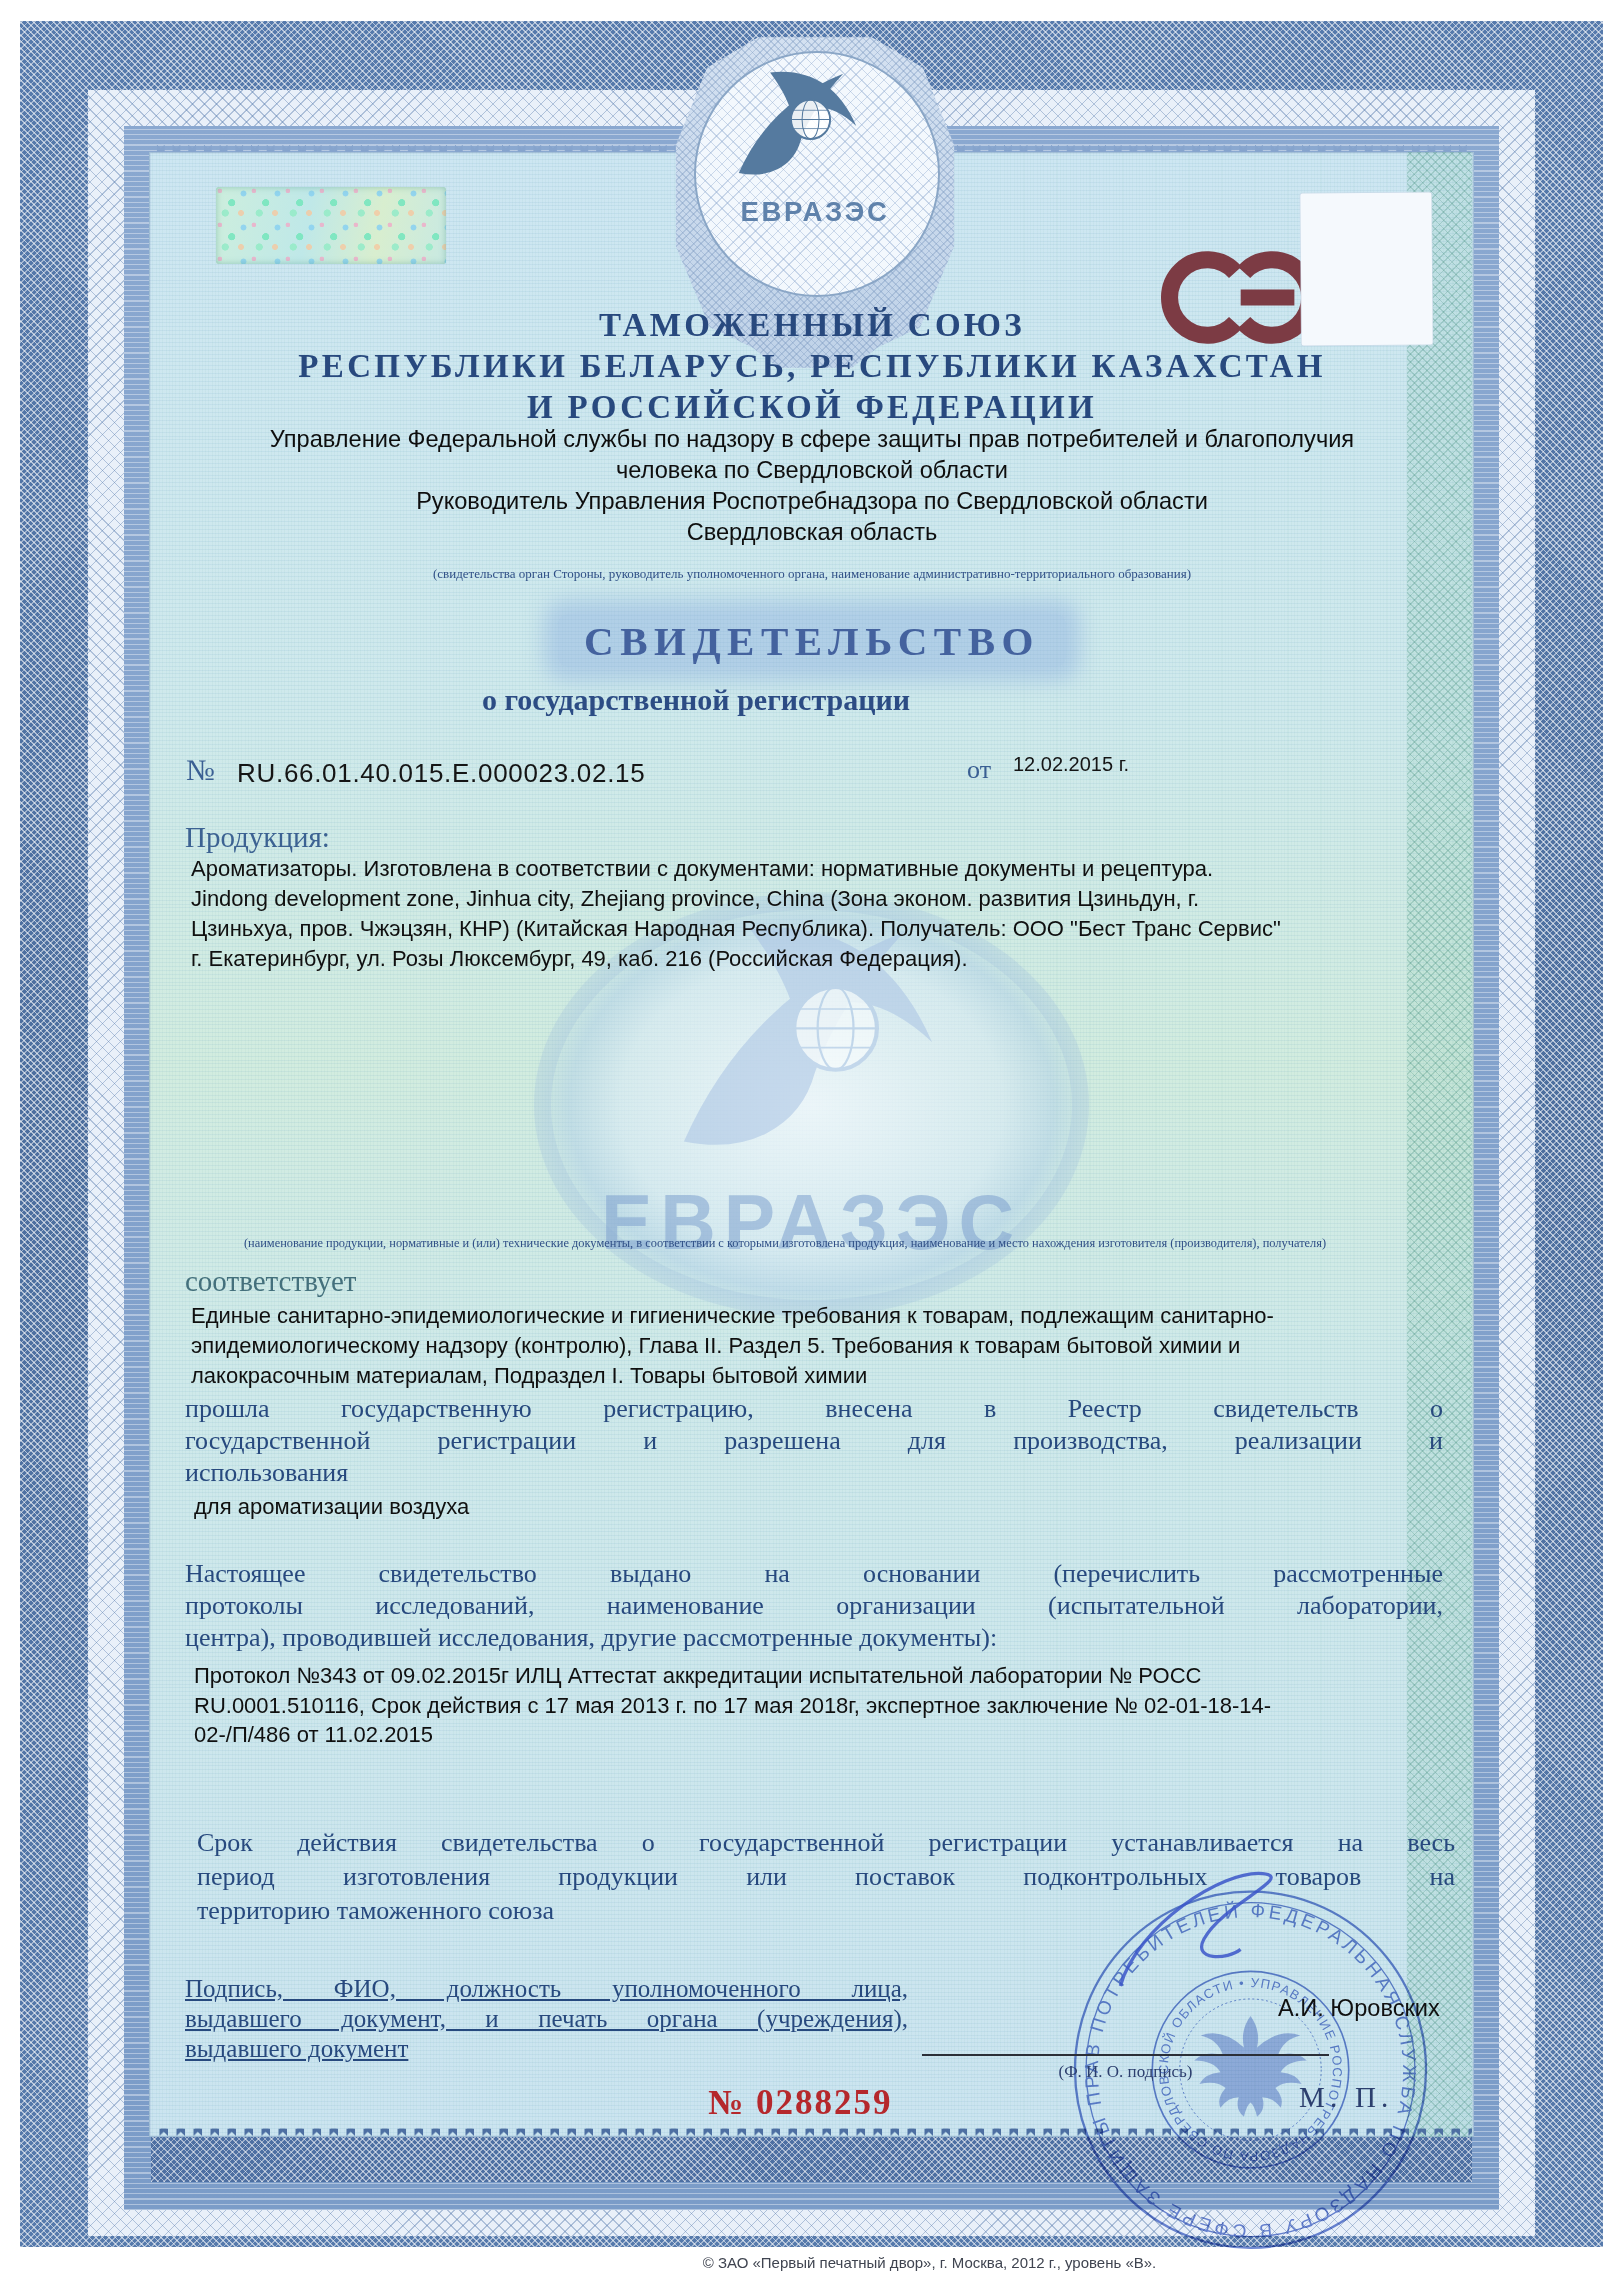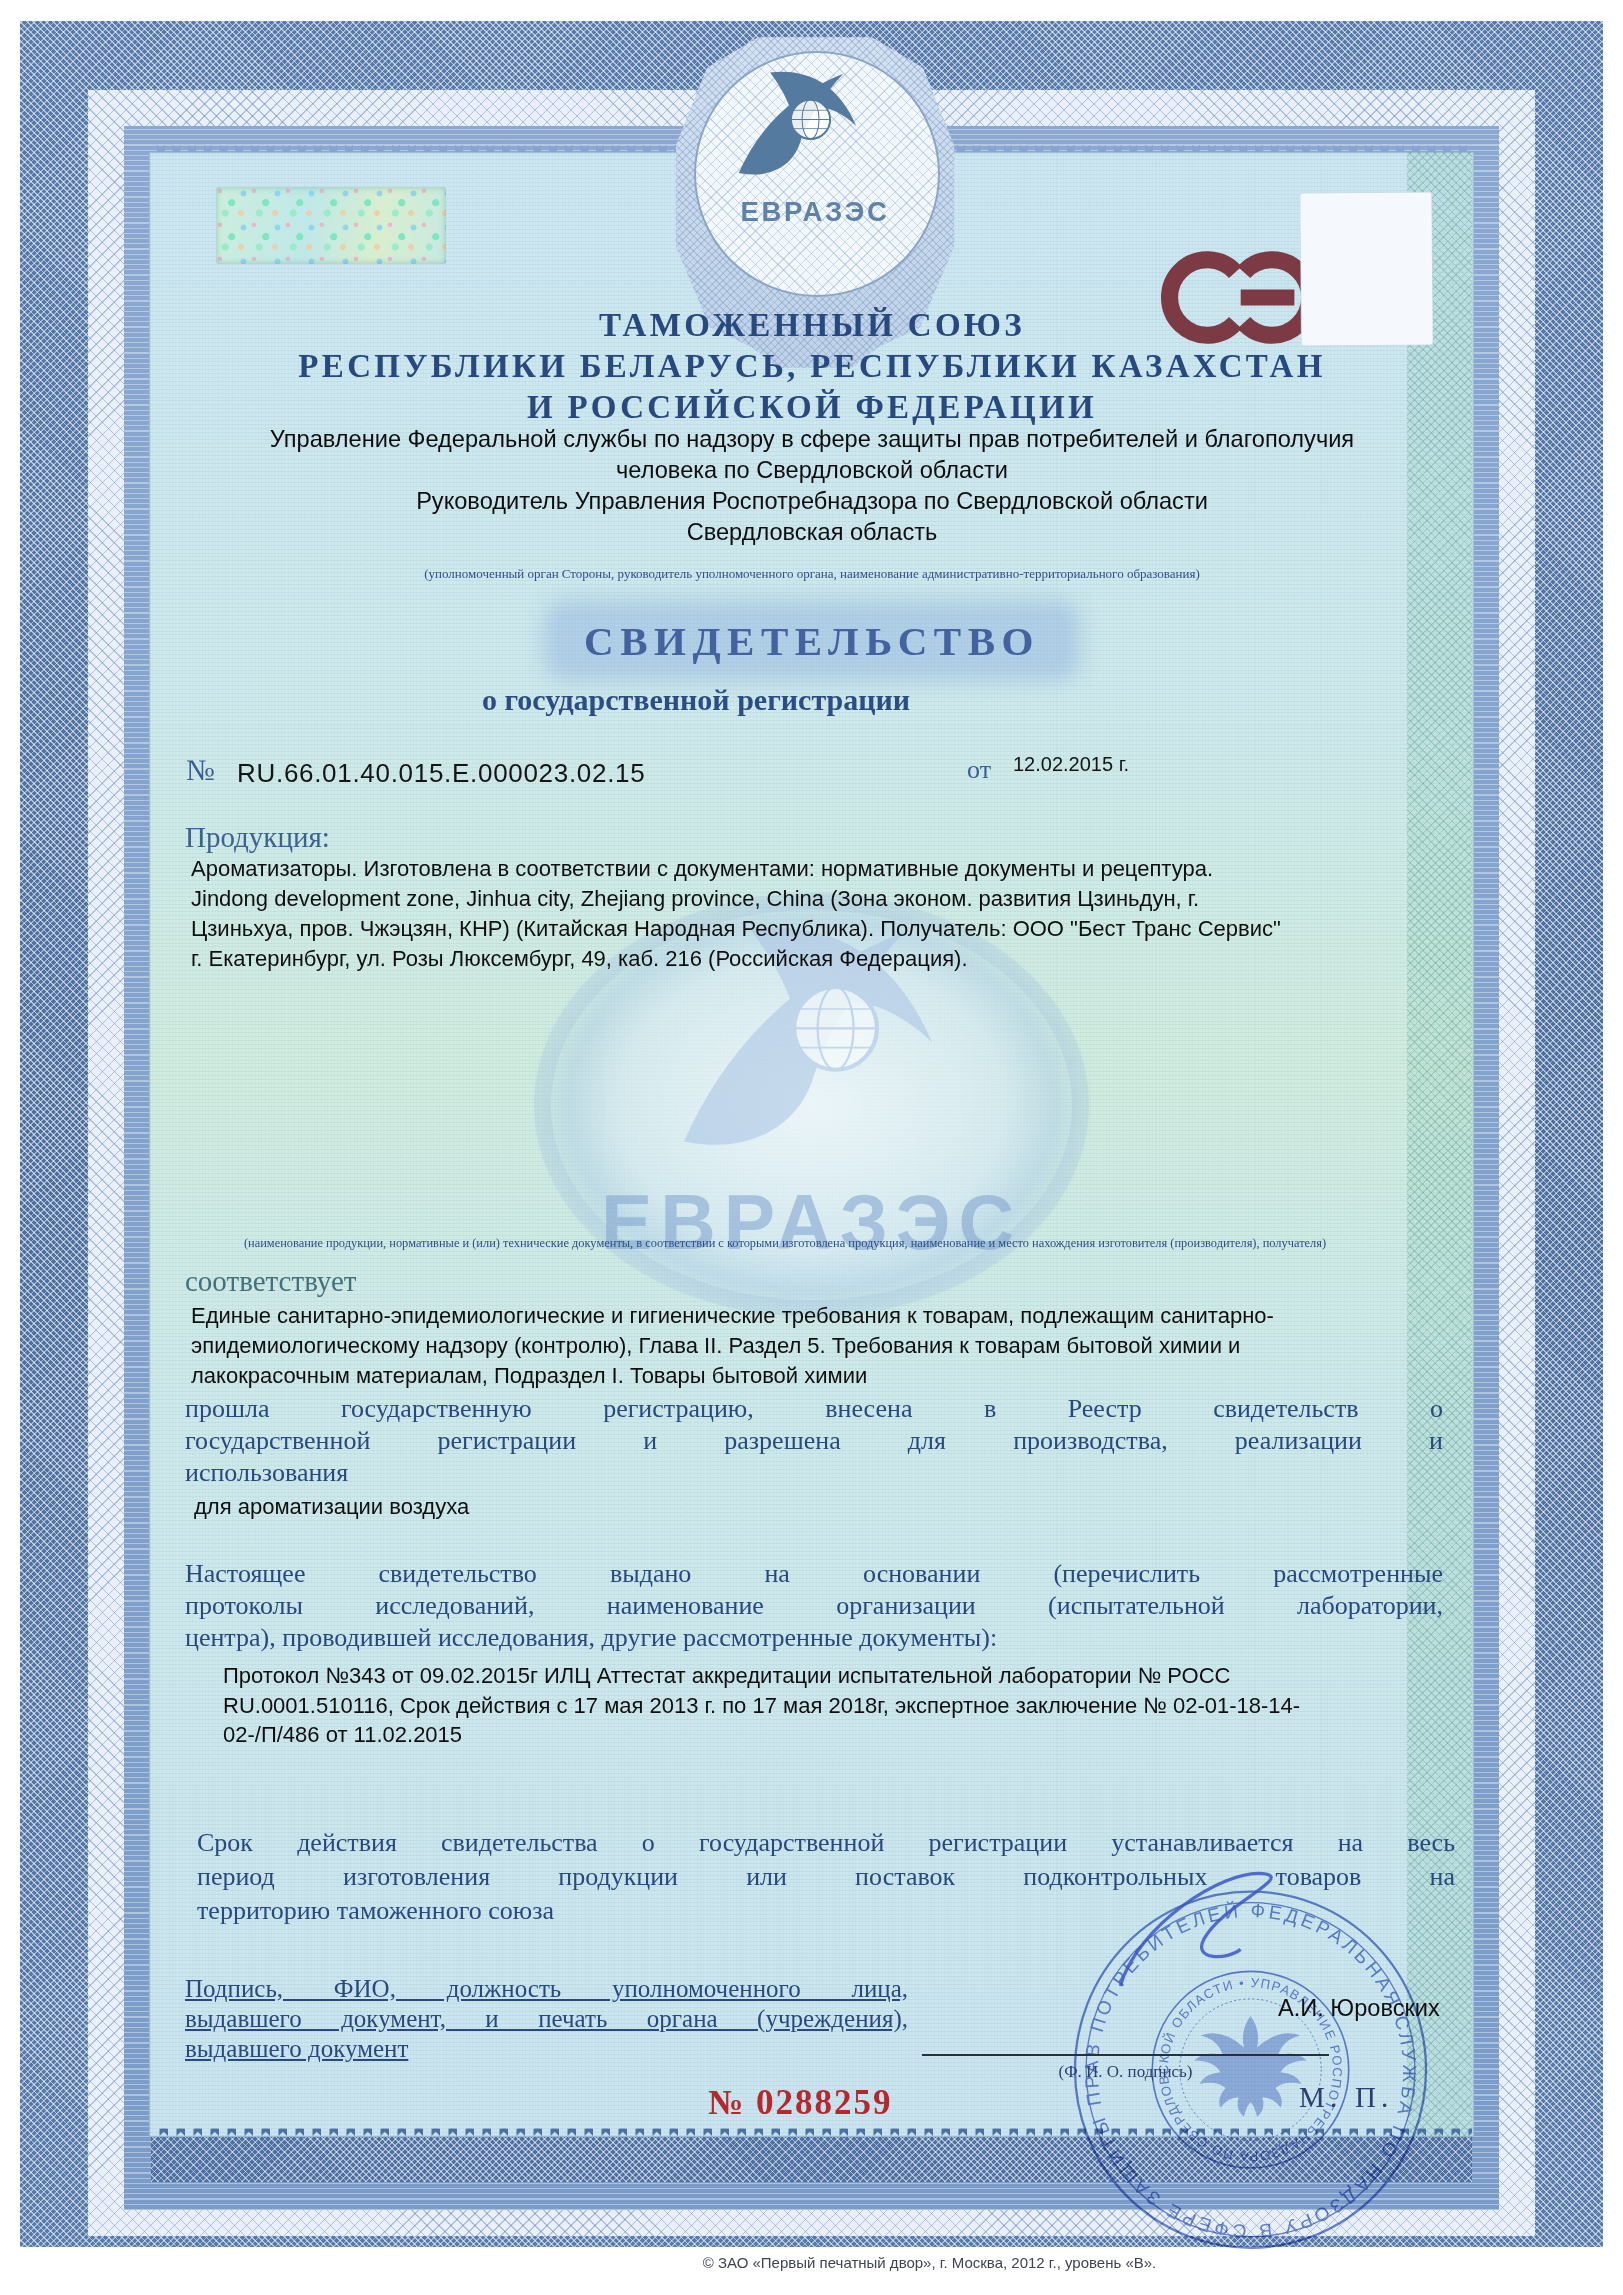--- a/index.html
+++ b/index.html
@@ -92,21 +92,21 @@
     letter-spacing:7.9px;color:rgba(125,160,205,.55);}
 
   
   #compliance-label{left:185px;top:1265px;font-size:29px;color:#44707c;z-index:6;}
   #compliance-body{left:191px;top:1301px;width:1257px;font-size:22px;line-height:30px;color:#0f0f0f;z-index:6;}
   #registration{left:185px;top:1393px;width:1258px;font-size:26px;line-height:32px;color:#27497e;z-index:6;}
   #reg-usage{left:194px;top:1494px;font-size:22px;color:#101010;z-index:6;}
 
   
   #basis{left:185px;top:1558px;width:1258px;font-size:26px;line-height:32px;color:#27497e;z-index:6;}
-  #basis-details{left:194px;top:1661px;width:1257px;font-size:22px;line-height:29.5px;color:#101010;z-index:6;margin-left:29px;}
+  #basis-details{left:194px;top:1661px;width:1257px;font-size:22px;line-height:29.5px;color:#101010;z-index:6;}
 
   
   #validity{left:185px;top:1826px;width:1258px;font-size:26px;line-height:34px;color:#27497e;z-index:6;margin-left:12px;}
 
   
   #sig-label{left:185px;top:1974px;width:723px;font-size:25px;line-height:30px;color:#27497e;z-index:6;text-decoration:underline;}
   #sig-name{left:1278px;top:1995px;font-size:23.6px;color:#101010;z-index:8;}
   #sig-line{left:922px;top:2054px;width:407px;border-top:2px solid #2b2f38;z-index:8;}
   #sig-caption{left:962px;top:2062px;width:327px;text-align:center;font-size:17px;color:#2c3f6e;z-index:8;}
   #doc-number{left:708px;top:2083px;font-size:35px;font-weight:bold;letter-spacing:2px;color:#b5282c;z-index:6;}
@@ -201,21 +201,21 @@
       <div>ТАМОЖЕННЫЙ СОЮЗ</div>
       <div>РЕСПУБЛИКИ БЕЛАРУСЬ, РЕСПУБЛИКИ КАЗАХСТАН</div>
       <div>И РОССИЙСКОЙ ФЕДЕРАЦИИ</div>
     </div>
   <div id="authority" class="abs center lines">
       <div>Управление Федеральной службы по надзору в сфере защиты прав потребителей и благополучия</div>
       <div>человека по Свердловской области</div>
       <div>Руководитель Управления Роспотребнадзора по Свердловской области</div>
       <div>Свердловская область</div>
     </div>
-  <div id="authority-note" class="abs serif center">(уполномоченный орган Стороны, руководитель уполномоченного органа, наименование административно-территориального образования)</div>
+  <div id="authority-note" class="abs serif center">(свидетельства орган Стороны, руководитель уполномоченного органа, наименование административно-территориального образования)</div>
 
   <div id="title-main" class="abs serif center">
     <span>СВИДЕТЕЛЬСТВО</span>
   </div>
   <div id="title-sub" class="abs serif center">о государственной регистрации</div>
 
   <div id="no-sign" class="abs serif">№</div>
   <div id="no-value" class="abs">RU.66.01.40.015.Е.000023.02.15</div>
   <div id="no-of" class="abs serif">от</div>
   <div id="no-date" class="abs">12.02.2015 г.</div>

